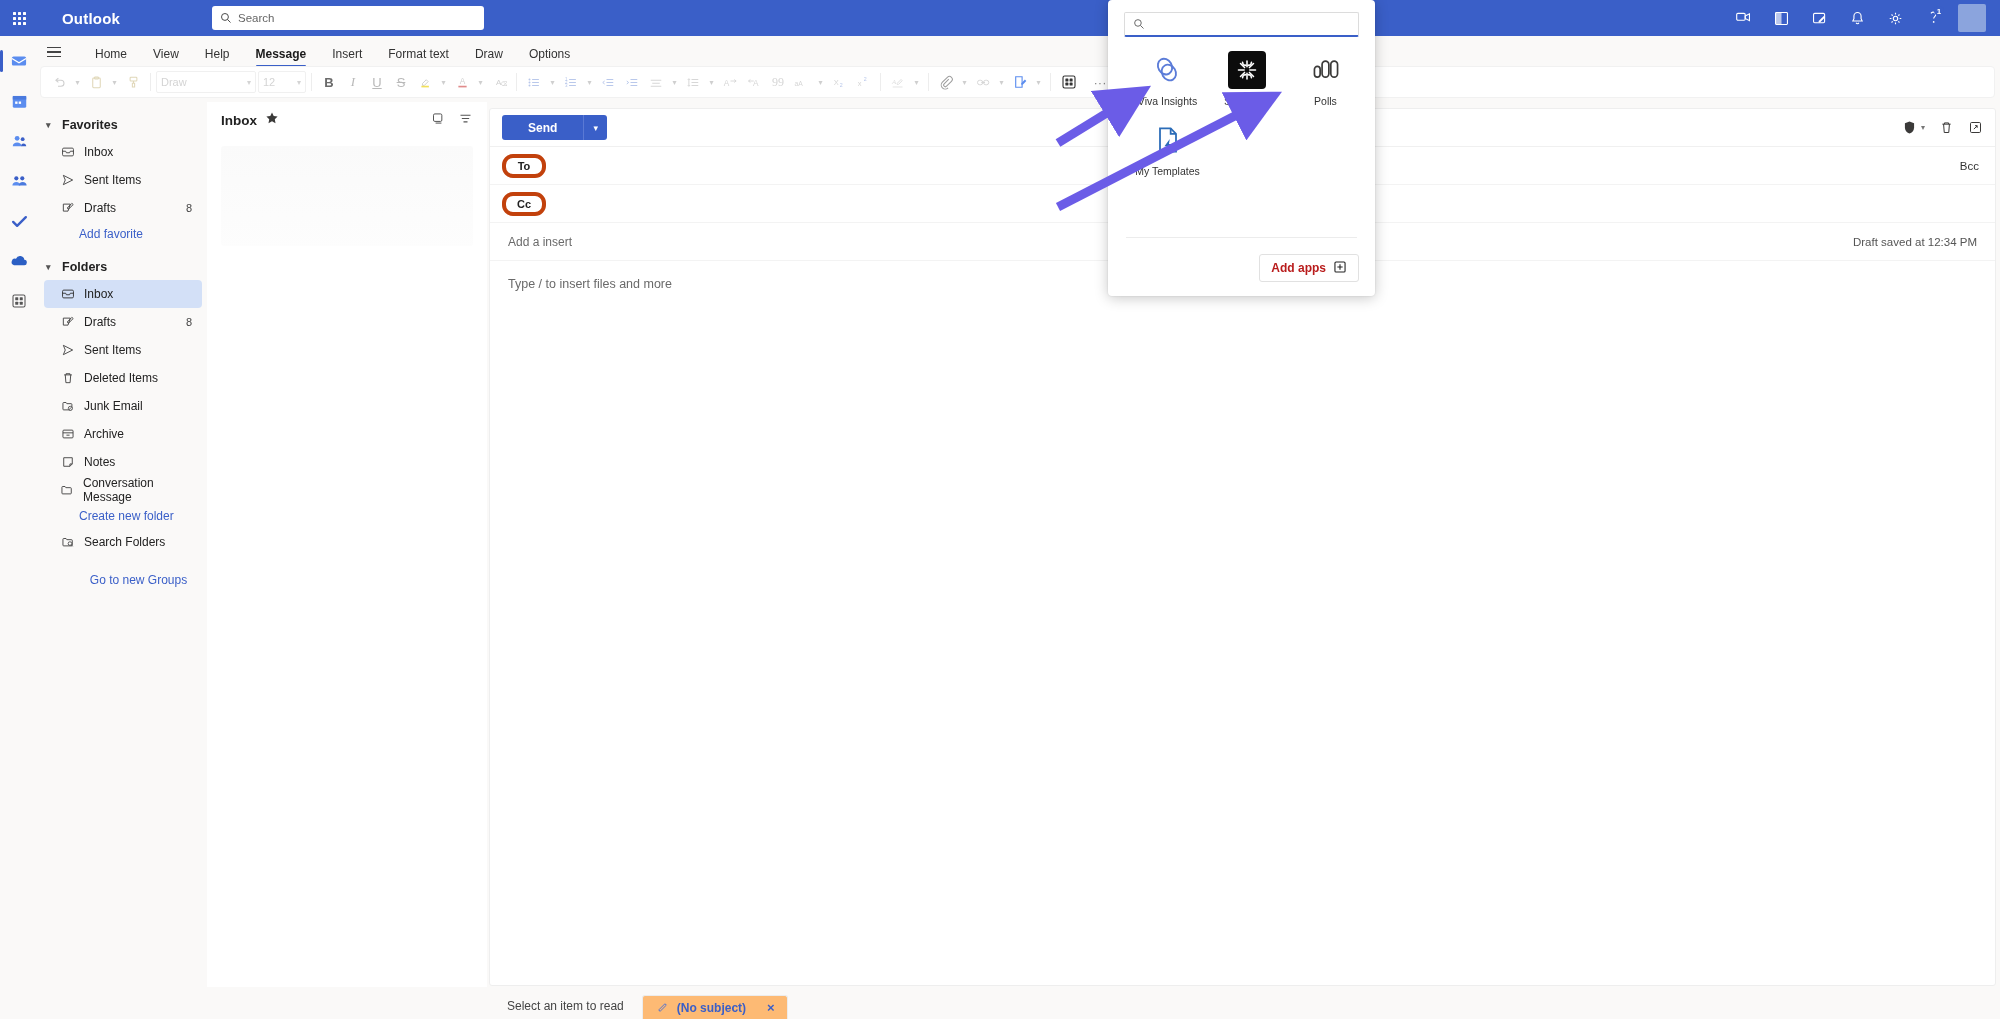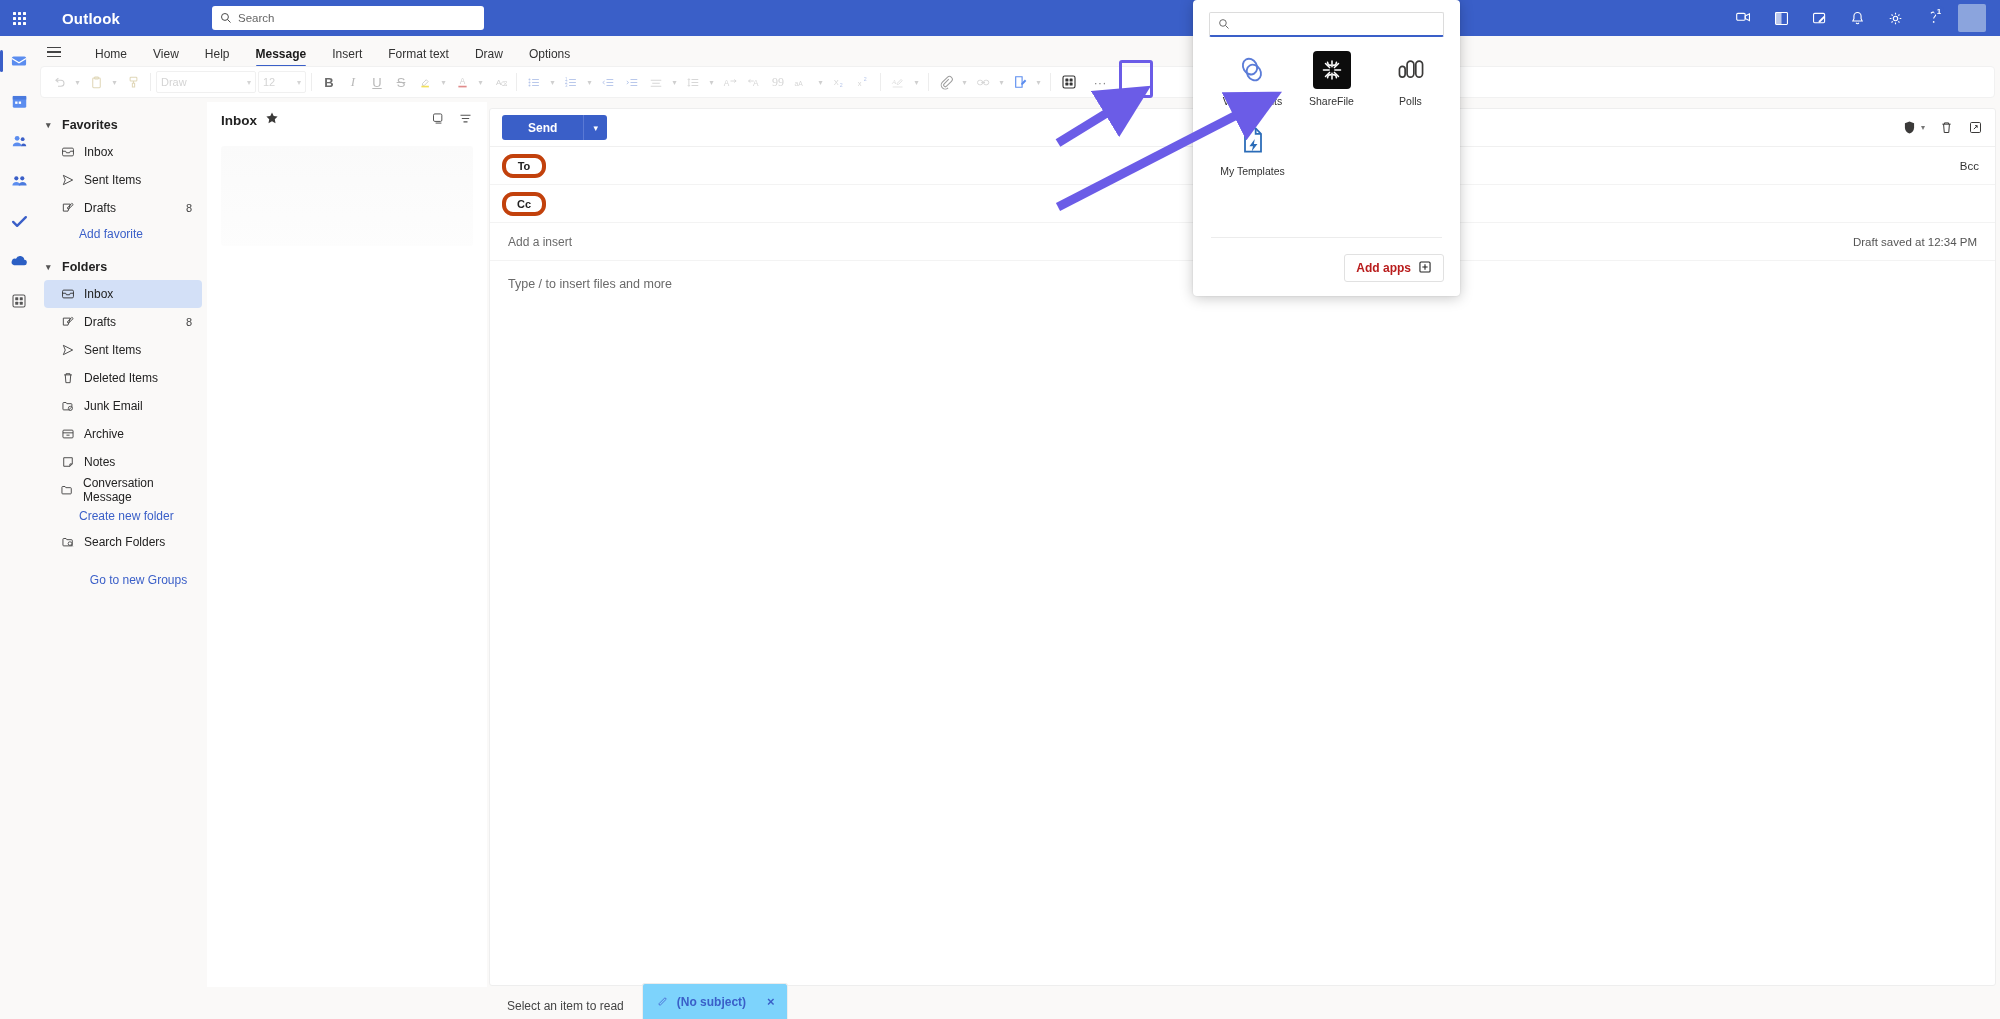--- a/index.html
+++ b/index.html
@@ -194,29 +194,29 @@
   
   .bottombar {
     position: absolute; left: 489px; bottom: 0; width: 1507px; height: 32px;
     background: #faf9f8; display: flex; align-items: flex-end; gap: 0;
   }
   .bb-select {
     height: 26px; display: flex; align-items: center; padding: 0 18px;
     font-size: 12px; color: #444; background: #faf9f8; cursor: pointer;
   }
   .bb-tab {
-    height: 36px; display: flex; align-items: center; gap: 7px; padding: 0 12px 0 14px;
-    background: #7dd3fc; border: 1px solid #ececec; border-bottom: 0; border-radius: 3px 3px 0 0;
+    height: 24px; display: flex; align-items: center; gap: 7px; padding: 0 12px 0 14px;
+    background: #fdba74; border: 1px solid #ececec; border-bottom: 0; border-radius: 3px 3px 0 0;
     font-size: 12px; color: #3a5fc8; font-weight: bold; cursor: pointer;
   }
   .bb-close { color: #3a5fc8; font-size: 13px; margin-left: 14px; cursor: pointer; }
 
   
   .flyout {
-    position: absolute; left: 1193px; top: 0; width: 267px; height: 296px;
+    position: absolute; left: 1108px; top: 0; width: 267px; height: 296px;
     background: #fff; border-radius: 4px; z-index: 40;
     box-shadow: 0 2px 14px rgba(0,0,0,.22), 0 0 2px rgba(0,0,0,.12);
   }
   .fly-search {
     margin: 12px 16px 0 16px; height: 25px; border: 1px solid #dcdcdc;
     border-bottom: 2px solid #3a5fc8; border-radius: 2px;
     display: flex; align-items: center; padding: 0 8px; gap: 6px;
   }
   .fly-search input {
     border: 0; outline: 0; flex: 1; font-size: 11.5px;

